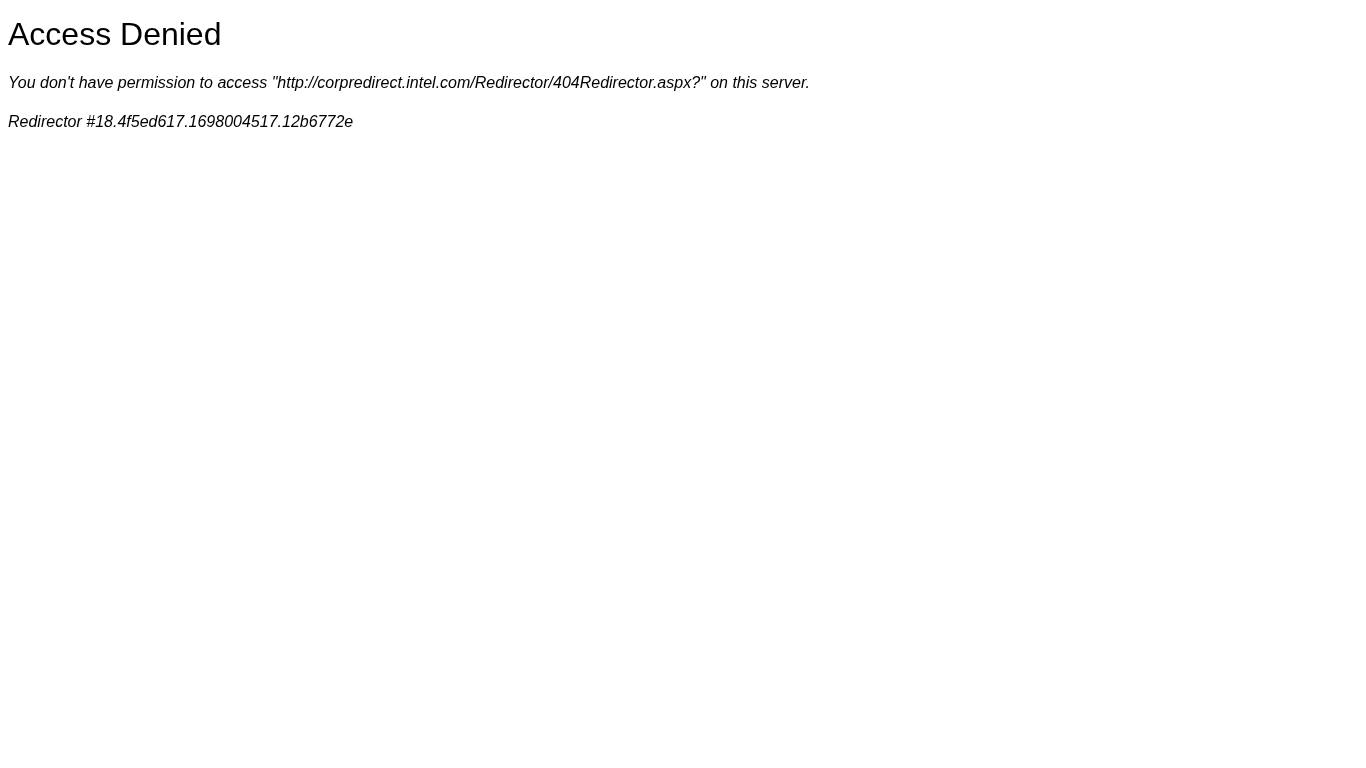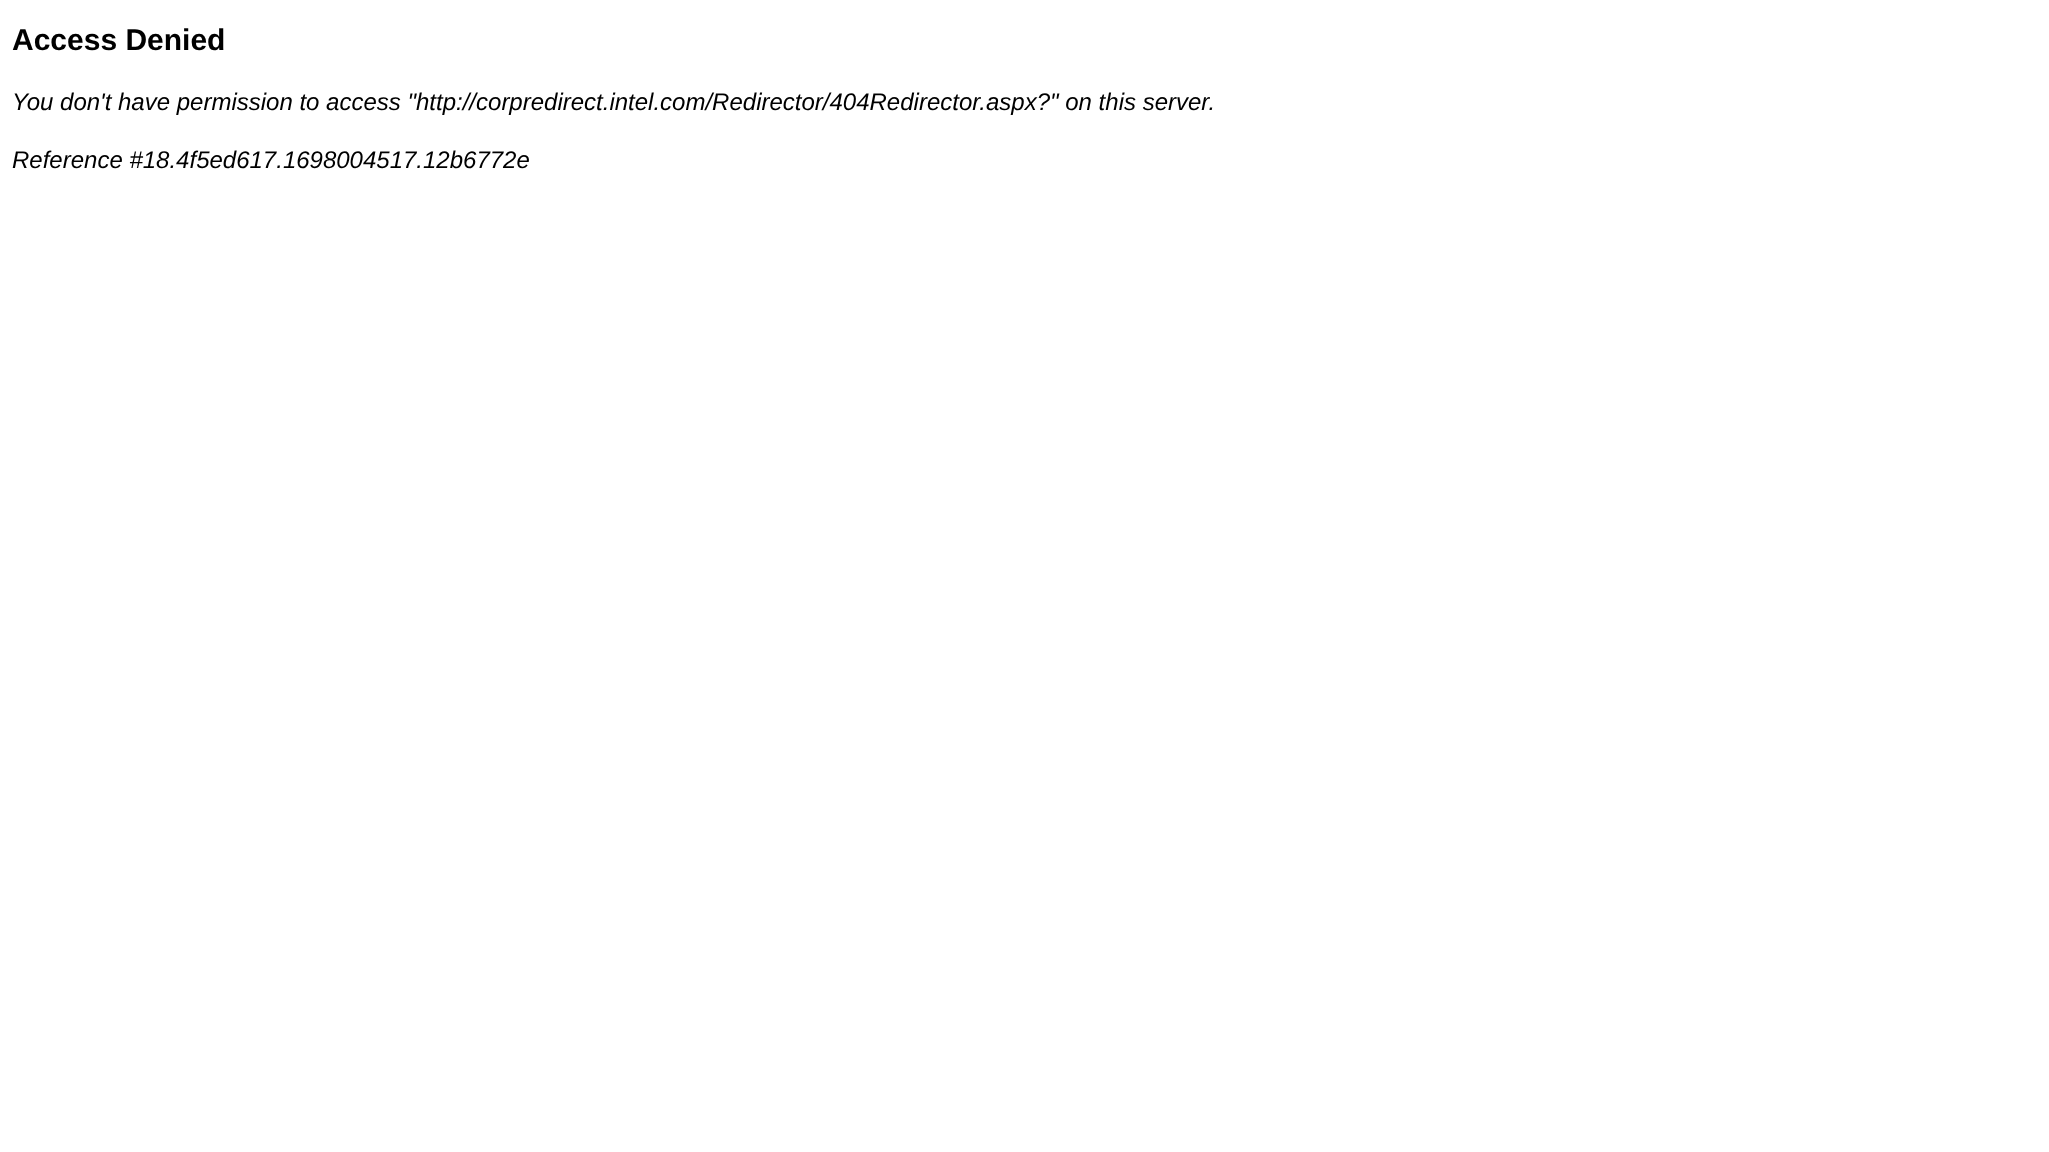--- a/index.html
+++ b/index.html
@@ -2,30 +2,30 @@
 <html><head>
   <meta charset="utf-8">
   <style>
     body {
       font-family: Verdana, Geneva, sans-serif;
       margin: 8px;
       background: #ffffff;
       color: #000000;
     }
     h1 {
-      font-size: 20px;
-      font-weight: bold;
+      font-size: 32px;
+      font-weight: normal;
       margin: 0 0 20px 0;
       padding-top: 8px;
     }
     p {
       font-size: 16px;
       margin: 0 0 18px 0;
       line-height: 1.3;
       font-style: italic;
     }
   </style>
 </head>
 <body>
 
 <h1>Access Denied</h1>
 <p>You don't have permission to access "http://corpredirect.intel.com/Redirector/404Redirector.aspx?" on this server.</p>
-<p>Reference #18.4f5ed617.1698004517.12b6772e</p>
+<p>Redirector #18.4f5ed617.1698004517.12b6772e</p>
 
 </body></html>

